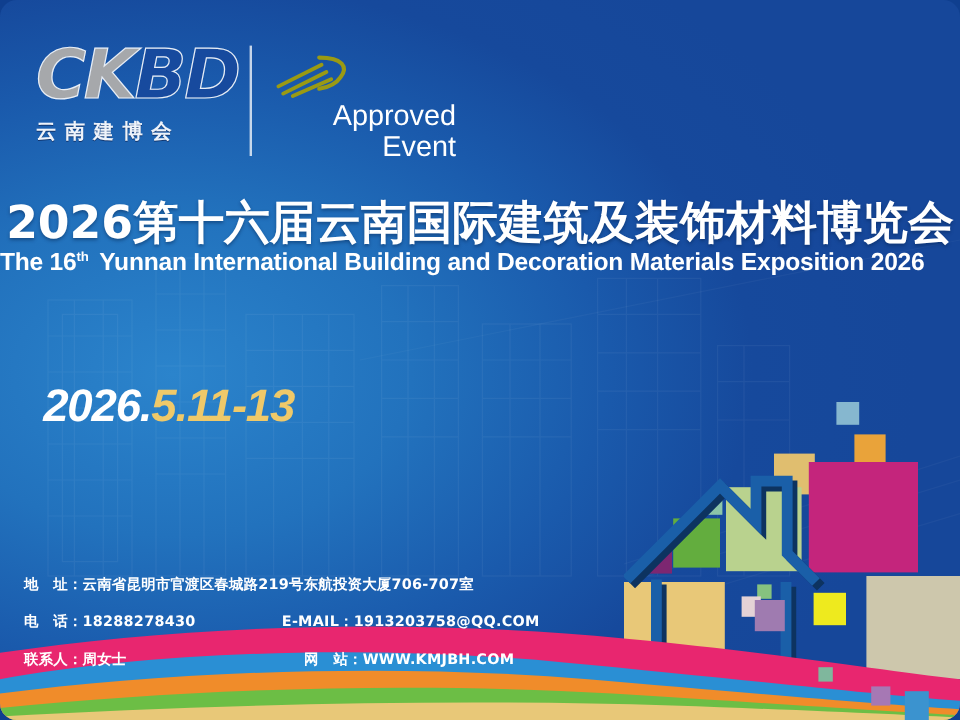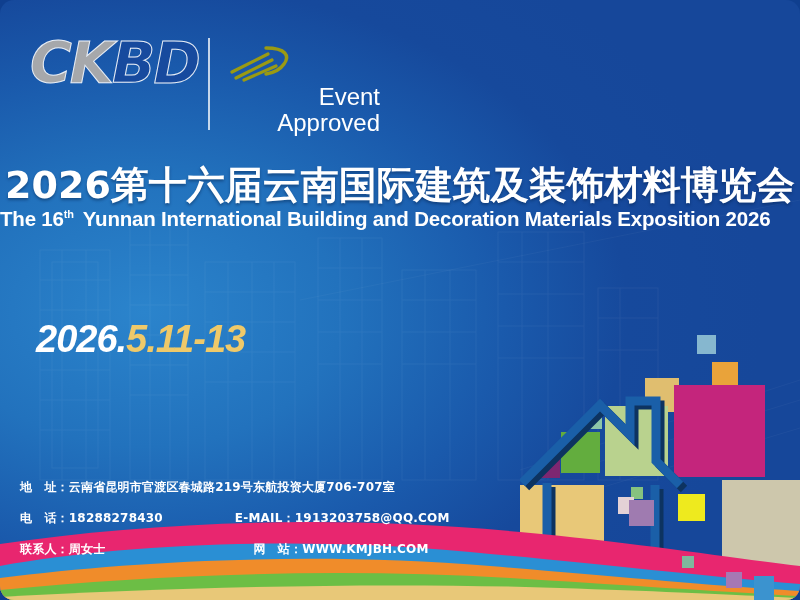--- a/index.html
+++ b/index.html
@@ -158,37 +158,38 @@
       <line x1="520" y1="486" x2="800" y2="400"></line>
       <line x1="560" y1="500" x2="800" y2="428"></line>
       <line x1="300" y1="300" x2="800" y2="200"></line>
     </g>
   </svg>
 
   <div class="logos">
 
     <div class="ckbd">
       <div class="ckbd-text"><span class="ck">CK</span><span class="bd">BD</span></div>
+      <div class="ckbd-cn">云南建博会</div>
     </div>
 
     <div class="divider"></div>
 
     <div class="ufi">
       <div class="ufi-row">
         <svg class="ufi-swoosh" width="72" height="40" viewBox="0 0 72 40">
           <g stroke="#9a9a13" stroke-width="3.2" fill="none" stroke-linecap="round">
             <path d="M4 30 L40 12"></path>
             <path d="M8 36 L44 18"></path>
             <path d="M16 38 L48 24"></path>
           </g>
           <path d="M38 6 C58 6 62 14 56 22 C52 28 44 31 38 32" stroke="#9a9a13" stroke-width="3.4" fill="none" stroke-linecap="round"></path>
         </svg>
       </div>
+      <div class="ufi-sub">Approved</div>
       <div class="ufi-sub">Event</div>
-      <div class="ufi-sub">Approved</div>
     </div>
   </div>
 
   <div class="title-cn">2026第十六届云南国际建筑及装饰材料博览会</div>
   <div class="title-en"><span>The 16</span><sup>th</sup><span class="gap"></span><span>Yunnan International Building and Decoration Materials Exposition 2026</span></div>
 
   <div class="date-line"><span class="date-year">2026.</span><span class="date-day">5.11-13</span></div>
 
   <div>
     <div class="sq" style="left:697px;top:335px;width:19px;height:19px;background:#86b7cf;"></div>

